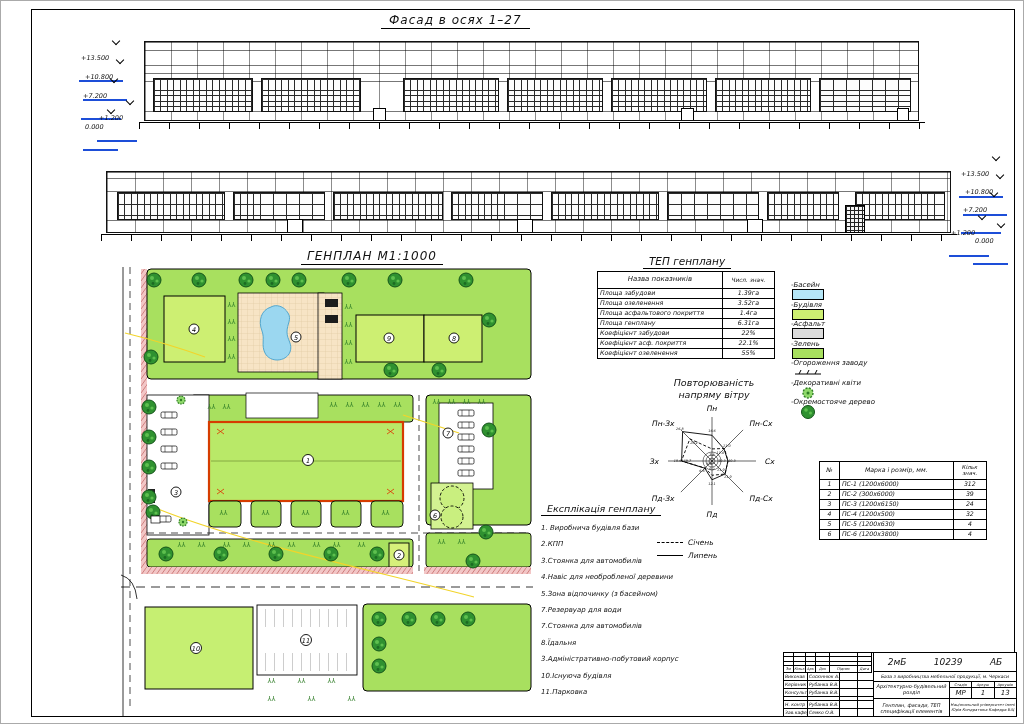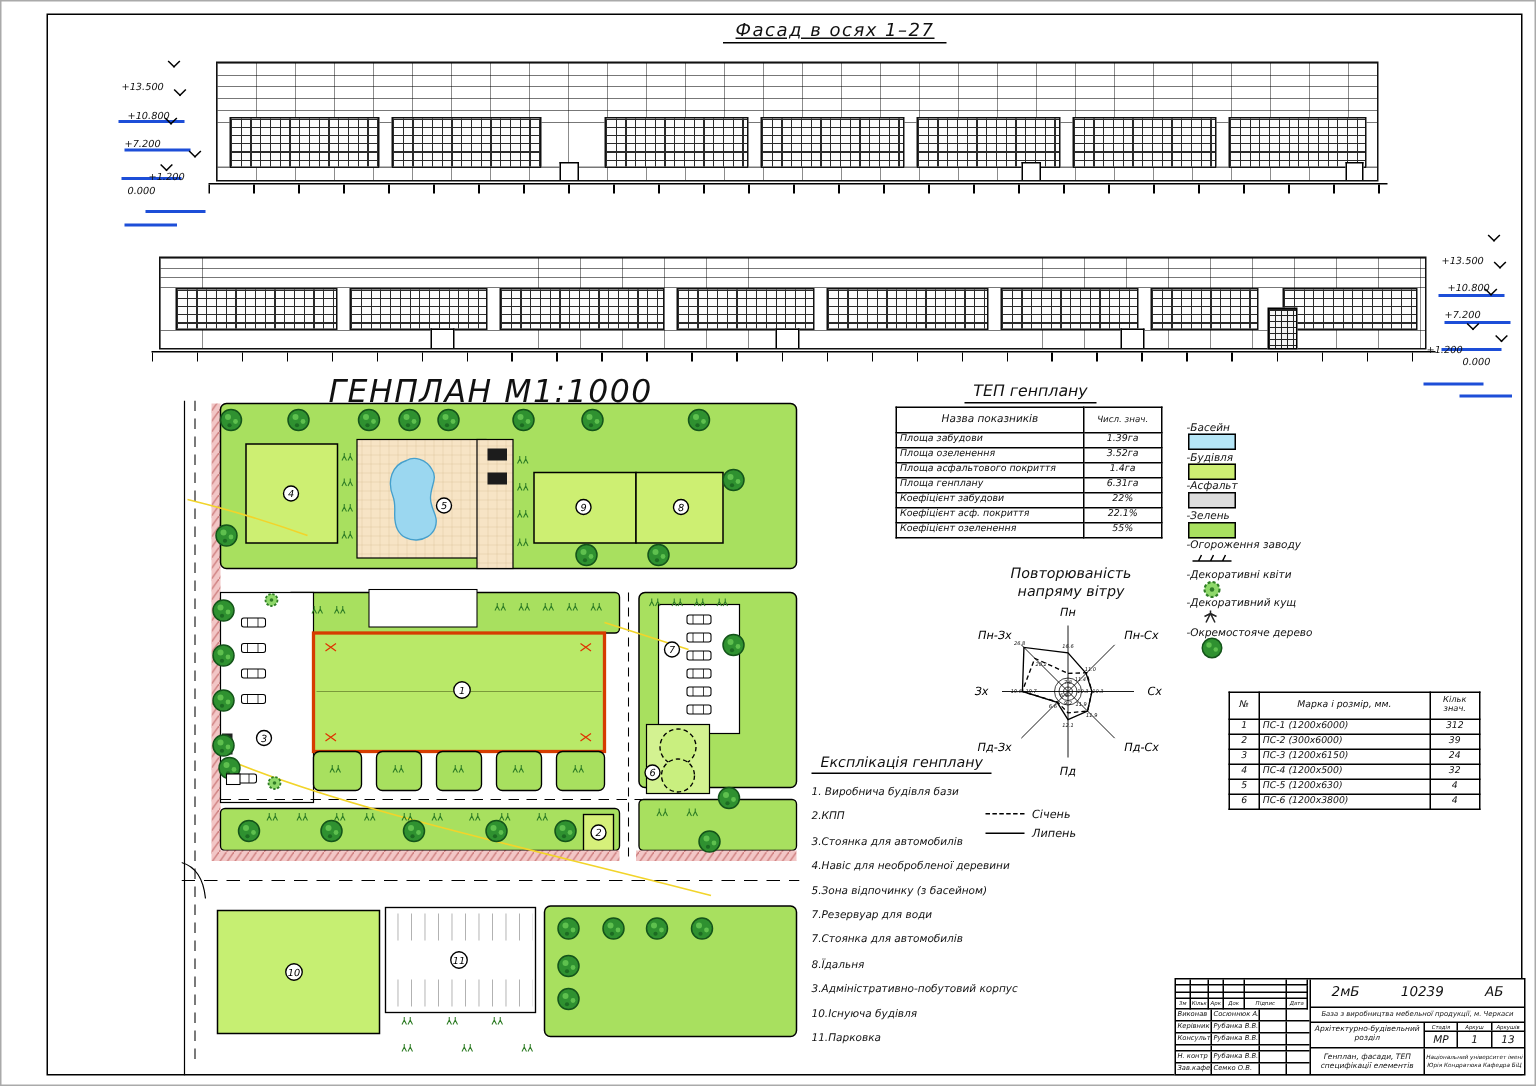--- a/index.html
+++ b/index.html
@@ -1,21 +1,21 @@
 <!DOCTYPE html>
 <html><head>
 <meta charset="utf-8">
 <style>
   html,body{margin:0;padding:0;background:#e8e8e8;}
   .sheet{position:relative;width:1024px;height:724px;background:#fff;margin:0 auto;overflow:hidden;
          font-family:"DejaVu Sans",sans-serif;font-style:italic;color:#111;border:1px solid #aaa;box-sizing:border-box;}
   .frame{position:absolute;left:30px;top:8px;width:984px;height:708px;border:1.6px solid #000;box-sizing:border-box;}
-  .dtitle{position:absolute;text-align:right;font-size:12px;letter-spacing:1px;text-decoration:underline;}
+  .dtitle{position:absolute;text-align:left;font-size:12px;letter-spacing:1px;}
   .dtitle span{border-bottom:1px solid #000;padding:0 8px 1px 8px;}
-  .gtitle{position:absolute;left:212px;top:248px;width:230px;text-align:left;font-size:21px;letter-spacing:1px;}
+  .gtitle{position:absolute;left:212px;top:248px;width:230px;text-align:right;font-size:12px;letter-spacing:1px;}
   .gtitle span{border-bottom:1.2px solid #000;padding:0 6px 1px 6px;}
   
   .facade{position:absolute;border:1.3px solid #111;box-sizing:border-box;background-color:#fff;}
   .f1{left:143px;top:40px;width:775px;height:80px;
       background-image:
         repeating-linear-gradient(to right, rgba(0,0,0,.45) 0 .6px, transparent .6px 26px),
         repeating-linear-gradient(to bottom, #777 0 .7px, transparent .7px 7.8px),
         linear-gradient(#777 0 .7px, transparent .7px);
       background-size:100% 100%, 100% 40px, 100% 9px;
       background-position:0 0, 0 0, 0 100%;
@@ -480,28 +480,20 @@
       <div class="lgrow">
         <span>-Декоративні квіти</span>
         <span class="lgsym">
           <svg width="14" height="14">
             <circle cx="7" cy="7" r="5" fill="#8fd96a" stroke="#2f7d26" stroke-width="1.4" stroke-dasharray="2 1.4"></circle>
             <circle cx="7" cy="7" r="1.5" fill="#2f7d26"></circle>
           </svg>
         </span>
       </div>
       <div class="lgrow">
-        <span>-Декоративний кущ</span>
-        <span class="lgsym">
-          <svg width="14" height="12">
-            <path d="M3 9 L6 3 L9 9 M6 3 V1 M6 3 L2 5 M6 3 L10 5" stroke="#222" fill="none" stroke-width="1"></path>
-          </svg>
-        </span>
-      </div>
-      <div class="lgrow">
         <span>-Окремостояче дерево</span>
         <span class="lgsym">
           <svg width="16" height="16">
             <circle cx="8" cy="8" r="6.5" fill="#2f9130" stroke="#14541a" stroke-width="1"></circle>
             <circle cx="6" cy="6" r="1.8" fill="#5ec04e"></circle>
             <circle cx="10.5" cy="9" r="1.5" fill="#5ec04e"></circle>
           </svg>
         </span>
       </div>
     </div>

